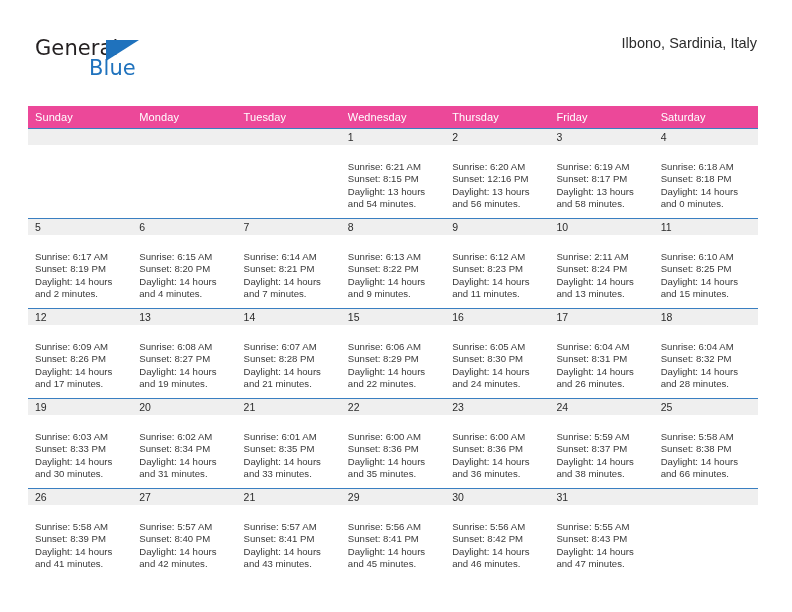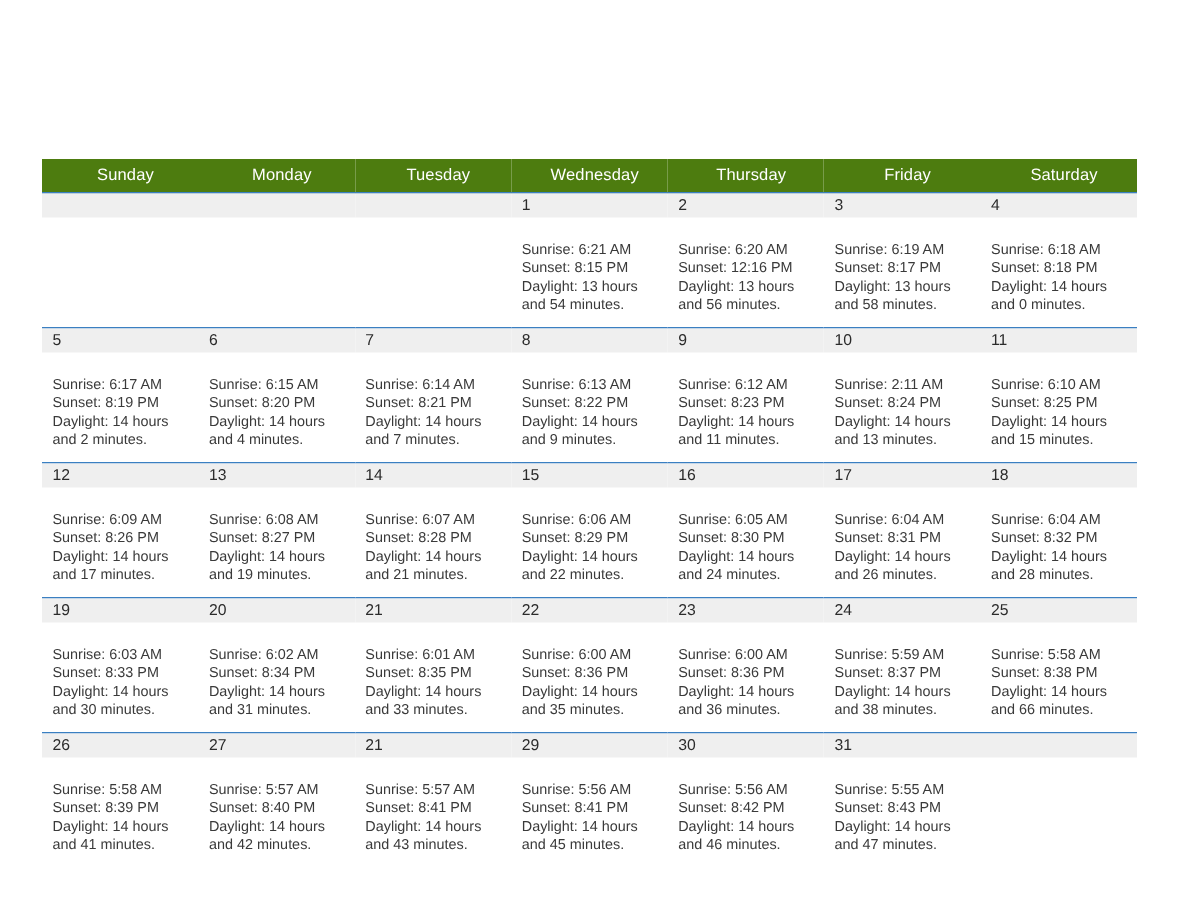--- a/index.html
+++ b/index.html
@@ -94,25 +94,25 @@
     position: absolute;
     left: 28px;
     top: 106px;
     width: 730px;
     border-collapse: collapse;
     table-layout: fixed;
   }
   .calendar col { width: 104.28px; }
 
   thead th {
-    background: #4d7c0f;
+    background: #ec4899;
     color: #ffffff;
     font-size: 11px;
     font-weight: 400;
-    text-align: center;
+    text-align: left;
     padding: 5px 0 5px 7px;
     height: 11px;
     letter-spacing: 0.1px;
     border: none;
   }
 
   tbody tr { height: 90px; }
 
   tbody td {
     vertical-align: top;
@@ -151,22 +151,28 @@
   .details div { white-space: nowrap; }
   .details .daylight-line { white-space: normal; }
 </style>
 </head>
 <body>
 
 <div class="page">
 
   <div class="header">
 
+    <div class="logo">
+      <span class="logo-general">General</span>
+      <span class="logo-triangle"></span>
+      <span class="logo-blue">Blue</span>
+    </div>
 
     <div class="title-block">
+      <div class="location-subtitle">Ilbono, Sardinia, Italy</div>
     </div>
 
   </div>
 
   <table class="calendar">
     <colgroup>
       <col>
         <col>
         <col>
         <col>

